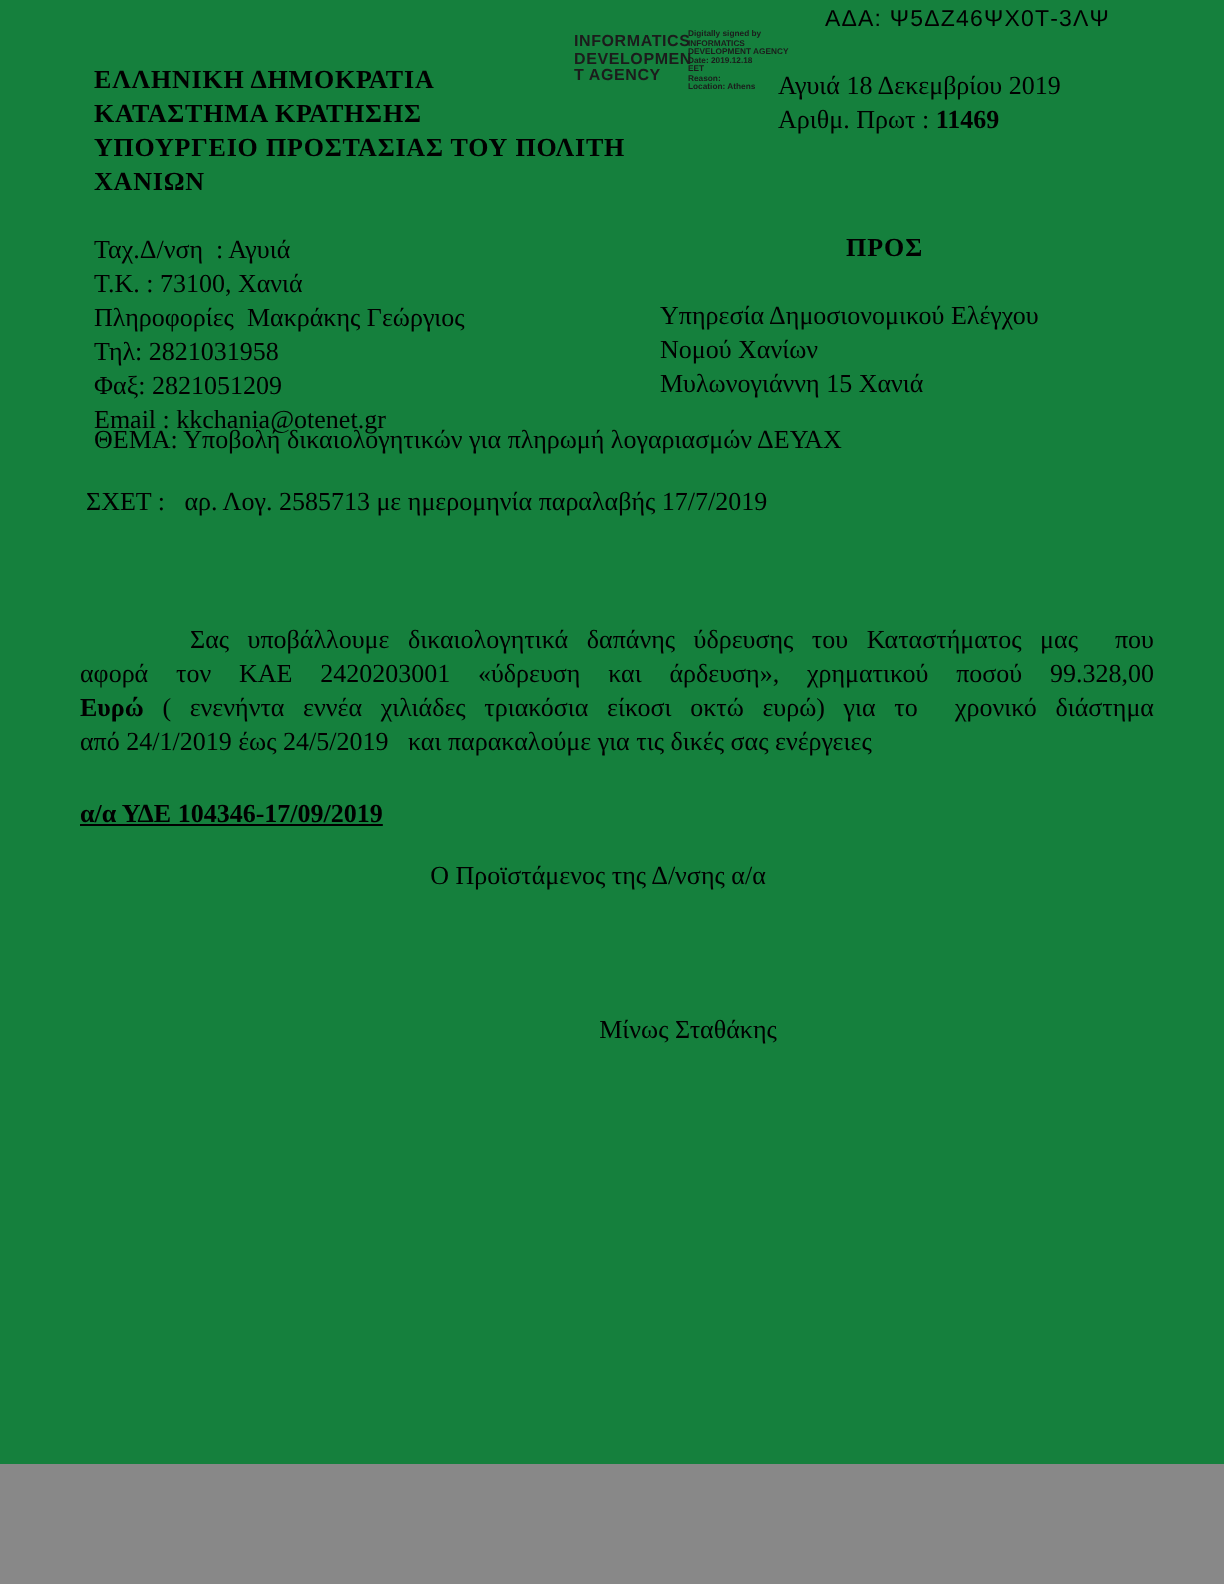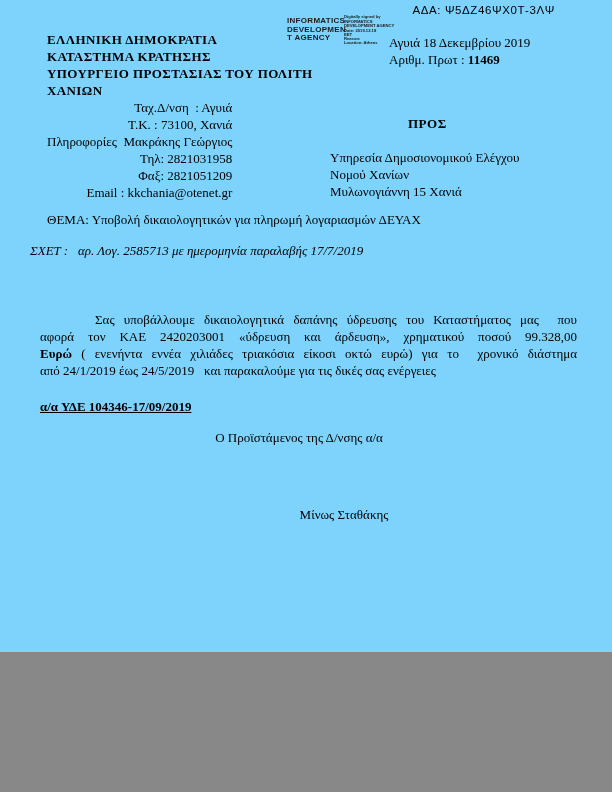--- a/index.html
+++ b/index.html
@@ -1,18 +1,18 @@
 <!DOCTYPE html>
 <html><head>
 <meta charset="utf-8">
 <style>
   html,body { margin:0; padding:0; background:#888; }
   .page {
-    position:relative; width:612px; height:652px; margin:0 auto;
-    background:#7dd3fc; color:#000;
+    position:relative; width:612px; height:732px; margin:0 auto;
+    background:#15803d; color:#000;
     font-family:"Liberation Serif", serif; font-size:13px;
     overflow:hidden;
   }
   .abs { position:absolute; }
   .t { white-space:pre-wrap; }
   .b { font-weight:bold; }
 
   
   .ada {
     top:4px; right:57px;
@@ -35,27 +35,27 @@
     font-family:"Liberation Sans", sans-serif;
     font-size:9px; line-height:9.5px; font-weight:bold; color:#1c1c1c;
     transform:scale(0.46); transform-origin:0 0;
   }
 
   
   .place-date { left:389px; top:35px; }
   .protocol   { left:389px; top:52px; }
 
   
-  .contact { left:47px; top:99px; line-height:17px;text-align:right; }
-  .pros    { left:408px; top:116px; font-weight:bold; letter-spacing:0.5px;font-family:Liberation Serif, serif; }
+  .contact { left:47px; top:116px; line-height:17px; }
+  .pros    { left:423px; top:116px; font-weight:bold; letter-spacing:0.5px;font-family:Liberation Serif, serif; }
   .recipient { left:330px; top:149px; line-height:17px; }
 
   
   .thema { left:47px; top:212px; }
-  .sxet  { left:30px; top:243px;font-style:italic; }
+  .sxet  { left:43px; top:243px; }
 
   
   .para { left:40px; top:287px; width:537px; line-height:17px; }
   .para .jline { display:block; text-align:justify; text-align-last:justify; white-space:pre-wrap; }
   .para .lline { display:block; text-align:left; white-space:pre-wrap; }
   .para .indent { text-indent:55px;margin-top:24px; }
 
   .kae { left:40px; top:371px; white-space:pre-wrap; }
   .yde { left:40px; top:399px; font-weight:bold; text-decoration:underline; }
 

